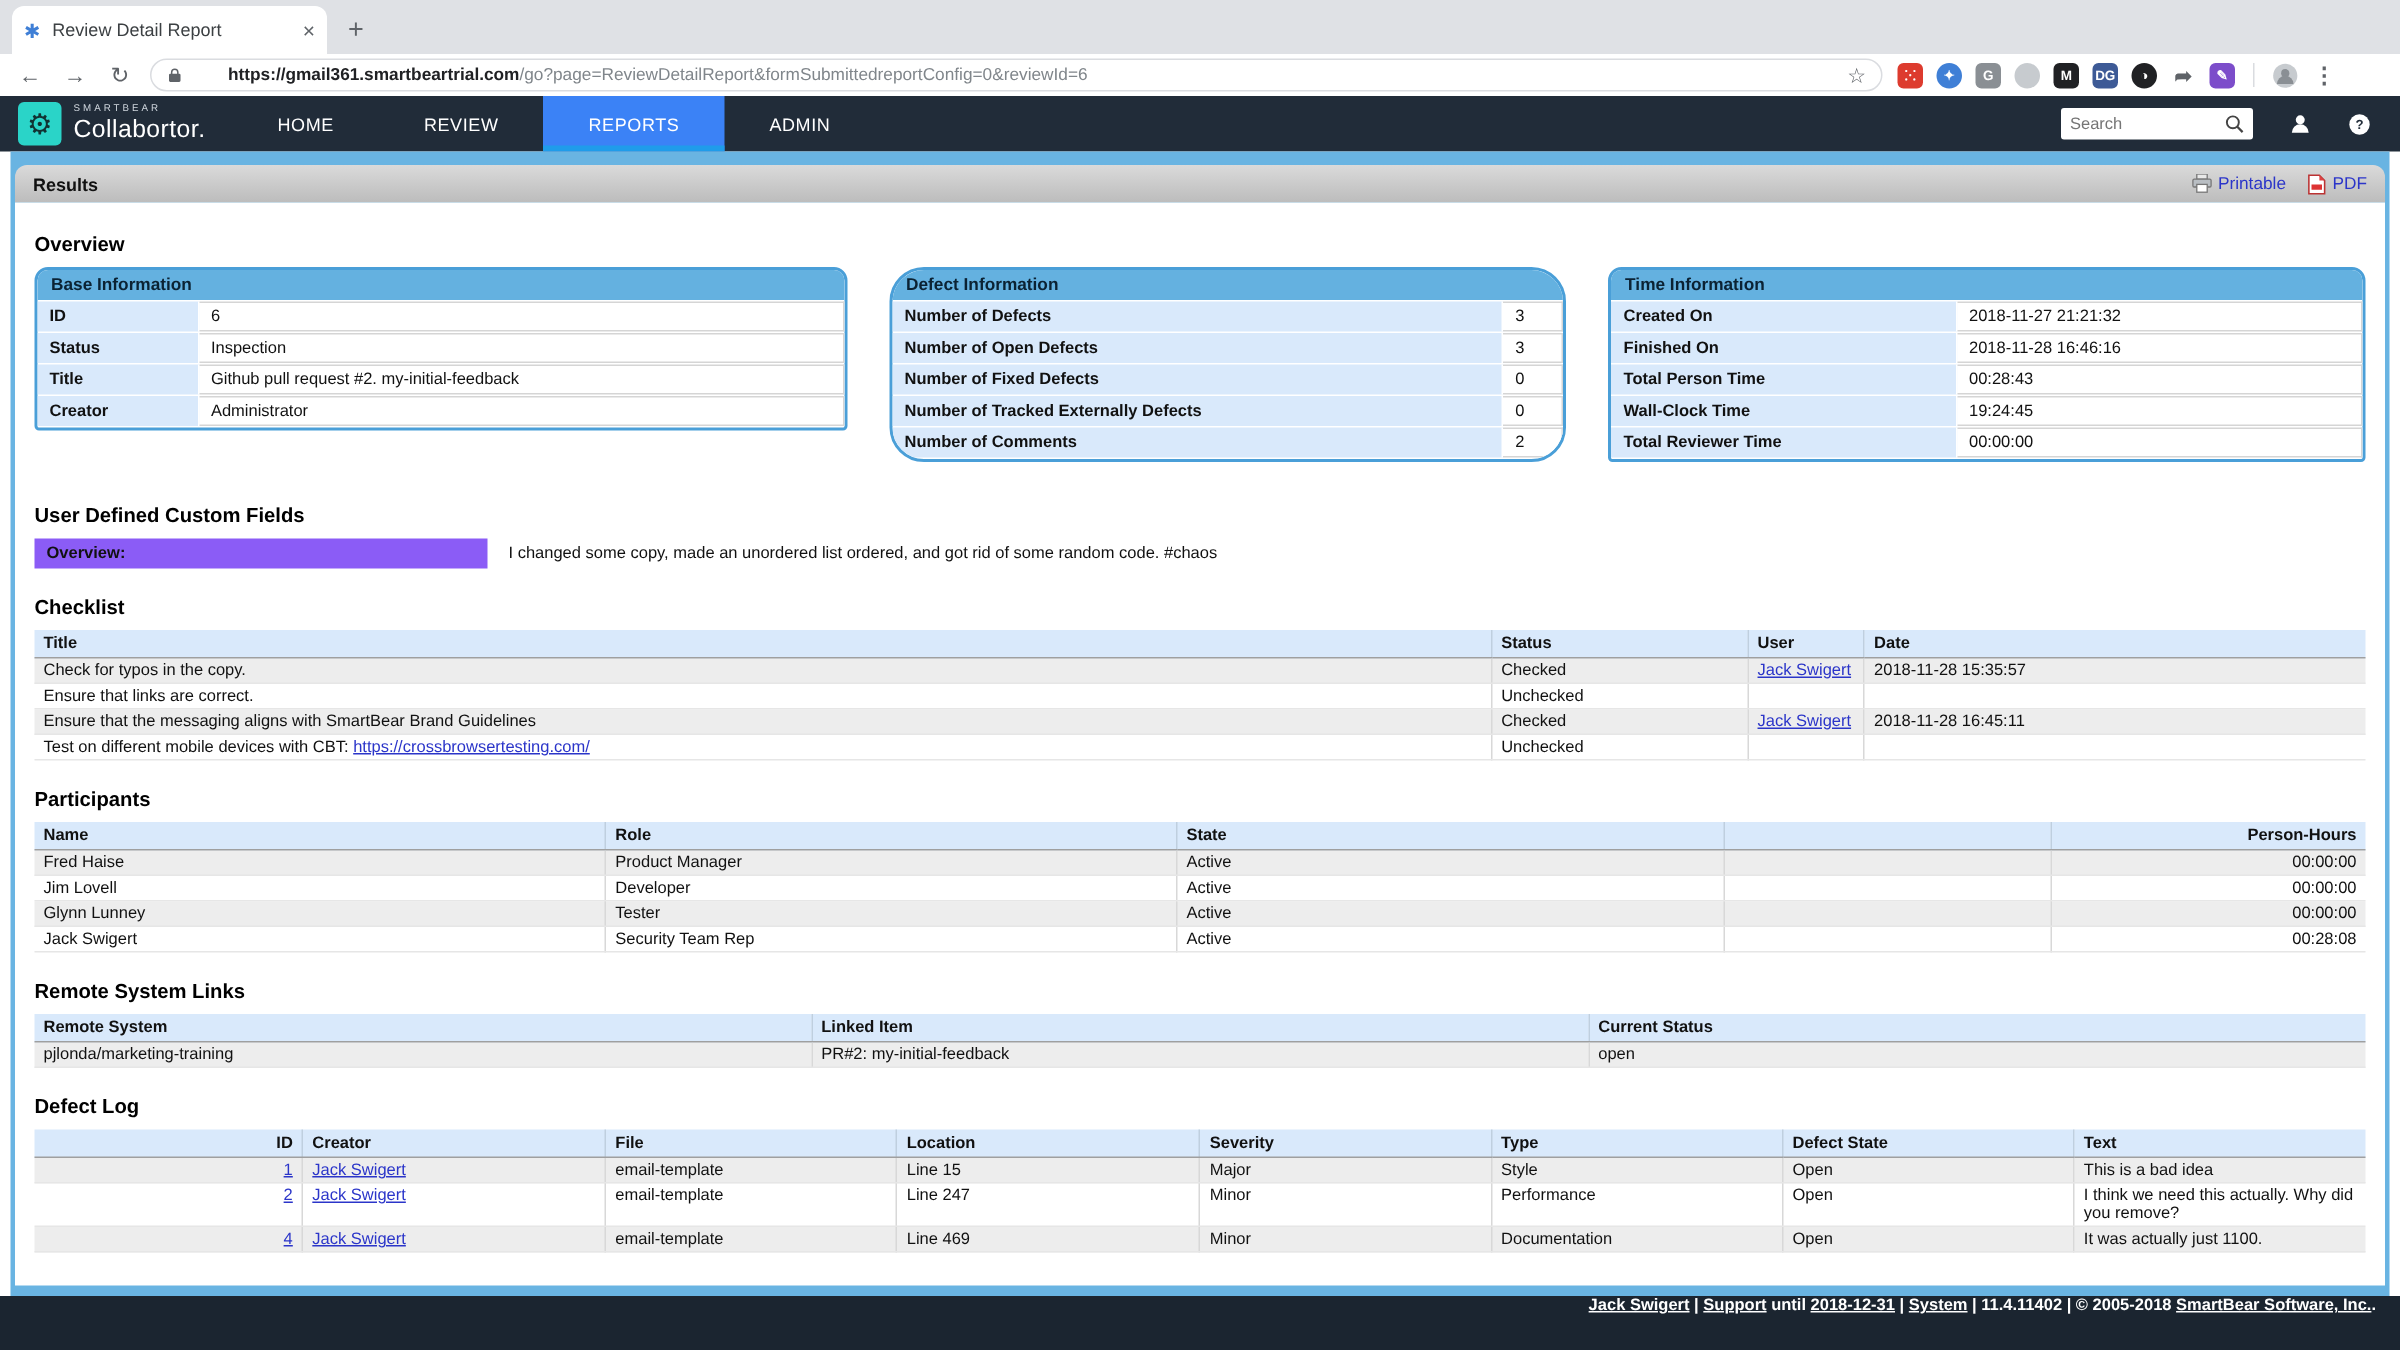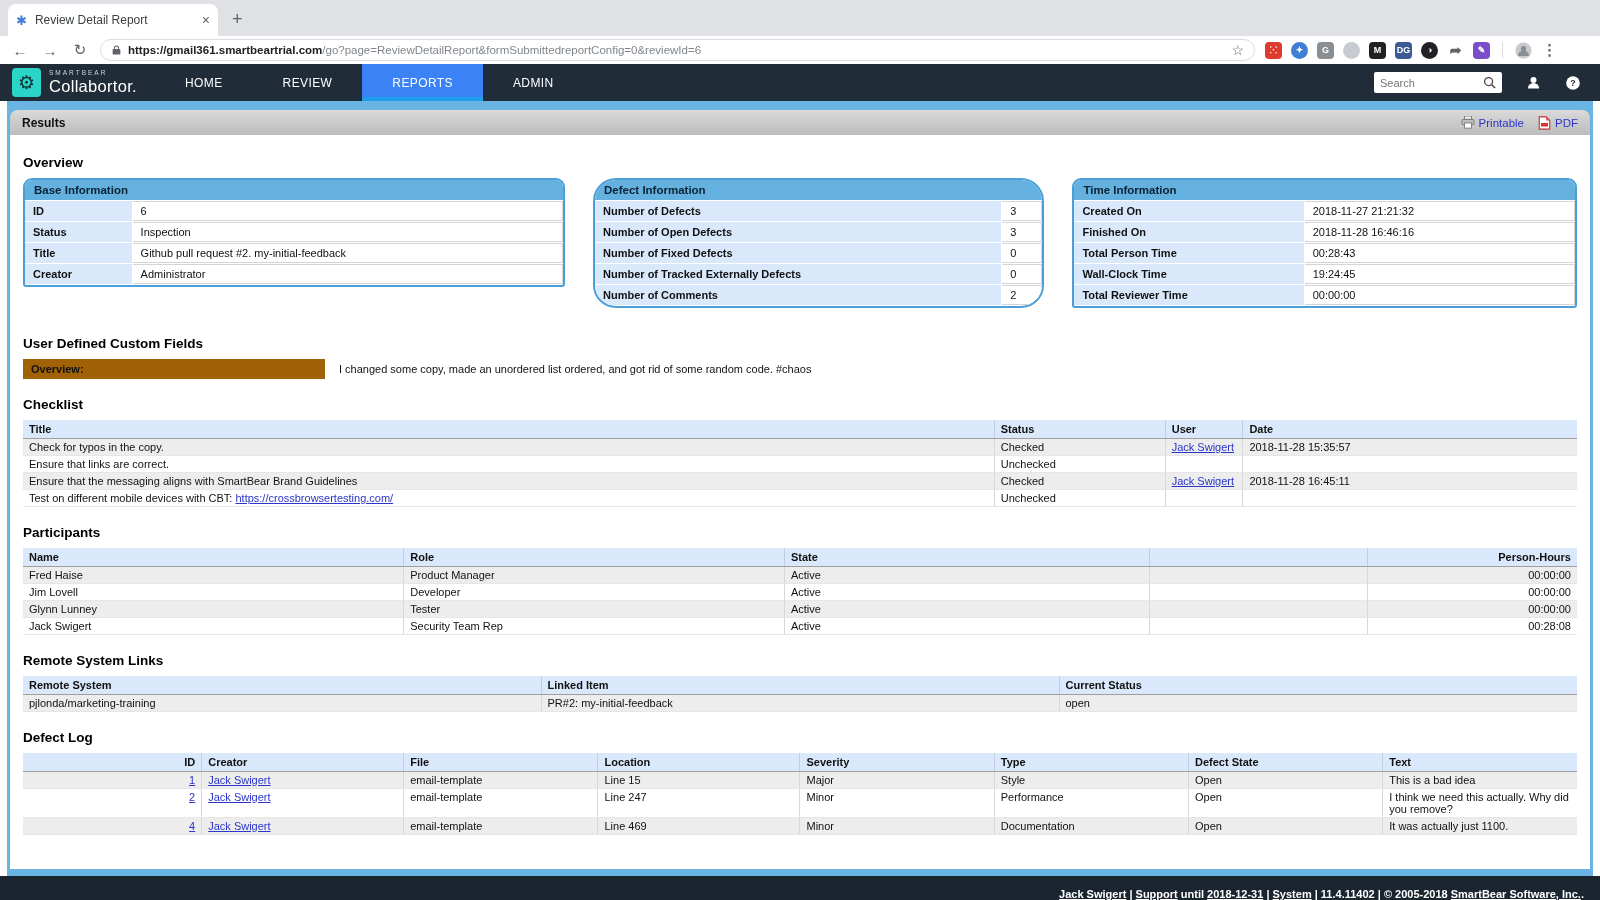--- a/index.html
+++ b/index.html
@@ -10,21 +10,21 @@
   .tab-strip { height:36px; background:#dfe1e5; display:flex; align-items:flex-end; padding-left:8px; flex:none; }
   .tab { width:210px; height:32px; background:#fff; border-radius:8px 8px 0 0; display:flex; align-items:center; padding:0 8px; gap:8px; }
   .tab-title { font-size:12px; color:#3c4043; flex:1; white-space:nowrap; overflow:hidden; }
   .tab-close { color:#5f6368; font-size:14px; cursor:default; }
   .favicon { color:#3f7fd6; font-size:13px; }
   .new-tab { color:#5f6368; font-size:18px; margin-left:14px; margin-bottom:6px; }
 
   .toolbar { height:28px; background:#fff; display:flex; align-items:center; padding:0 10px; gap:10px; flex:none; }
   .nav-btn { color:#5f6368; font-size:15px; width:20px; text-align:center; }
   .omnibox { flex:1; height:22px; border:1px solid #dadce0; border-radius:12px; display:flex; align-items:center; padding:0 10px; gap:6px; max-width:1155px; background:#fff; }
-  .url { font-size:11.5px; white-space:nowrap; overflow:hidden; flex:1; }
+  .url { font-size:11.5px; white-space:nowrap; overflow:hidden; flex:1;margin-left:24px; }
   .url .host { color:#202124; font-weight:bold; }
   .url .scheme { color:#202124; }
   .url .path { color:#80868b; }
   .star { color:#5f6368; font-size:14px; }
   .ext-tray { display:flex; align-items:center; gap:9px; }
   .ext { width:17px; height:17px; border-radius:4px; display:inline-flex; align-items:center; justify-content:center; font-size:9px; font-weight:bold; line-height:1; }
   .ext.circle { border-radius:50%; }
   .ext.plain { background:transparent !important; font-size:14px; }
   .chrome-divider { width:1px; height:16px; background:#dadce0; margin:0 2px; }
   .avatar-icon, .menu-dots { color:#5f6368; }
@@ -65,21 +65,21 @@
   .info-table { width:100%; border-collapse:separate; border-spacing:0 1px; font-size:11px; }
   .info-table td { padding:3px 8px; height:17px; }
   .info-table td.lbl { background:#d9e9fb; font-weight:bold; color:#111; border-right:1px solid #fff; }
   .info-table td.val { background:#fff; border:1px solid #d5d5d5; border-left:none; color:#111; }
   .b1 .info-table td.lbl { width:20%; } 
   .b2 .info-table td.lbl { width:91%; }
   .b3 .info-table td.lbl { width:46%; }
 
   
   .cf-row { display:flex; align-items:flex-start; margin-top:4px; }
-  .cf-label { width:302px; background:#a16207; font-weight:bold; font-size:11px; padding:4px 8px; color:#111; }
+  .cf-label { width:302px; background:#8b5cf6; font-weight:bold; font-size:11px; padding:4px 8px; color:#111; }
   .cf-value { font-size:11px; padding:4px 0 0 14px; color:#111; }
 
   
   table.data { width:100%; border-collapse:collapse; font-size:11px; table-layout:fixed; }
   table.data th { background:#d9e9fb; text-align:left; font-weight:bold; color:#111; padding:3px 6px; border-bottom:1px solid #9f9f9f; border-right:1px solid #bfcfdf; height:18px; }
   table.data th:last-child { border-right:none; }
   table.data td { padding:2px 6px; border-right:1px solid #d8d8d8; border-bottom:1px solid #e6e6e6; color:#111; height:16px; vertical-align:top; }
   table.data td:last-child { border-right:none; }
   table.data tbody tr:nth-child(odd) td { background:#ededed; }
   table.data tbody tr:nth-child(even) td { background:#fff; }
@@ -95,21 +95,21 @@
 
   .tbl-remote th{width:33.3%;}
 
   .tbl-defects th:nth-child(1){width:11.5%; text-align:right;}
   .tbl-defects td:nth-child(1){text-align:right;}
   .tbl-defects th:nth-child(2){width:13%;} .tbl-defects th:nth-child(3){width:12.5%;}
   .tbl-defects th:nth-child(4){width:13%;} .tbl-defects th:nth-child(5){width:12.5%;margin-left:28px;}
   .tbl-defects th:nth-child(6){width:12.5%;} .tbl-defects th:nth-child(7){width:12.5%;}
 
   
-  .footer { height:24px; background:#1b2530; color:#fff; display:flex; align-items:flex-end; justify-content:flex-end; padding:0 16px; font-size:11px; font-weight:bold; flex:none; }
+  .footer { height:36px; background:#1b2530; color:#fff; display:flex; align-items:flex-start; justify-content:flex-end; padding:0 16px; font-size:11px; font-weight:bold; flex:none; }
   .footer a { color:#fff; text-decoration:underline; }
   .footer span { white-space:pre; }
 
   .icon-svg { display:block; }
 </style>
 </head>
 <body>
 
 <div class="tab-strip">
   <div class="tab">

